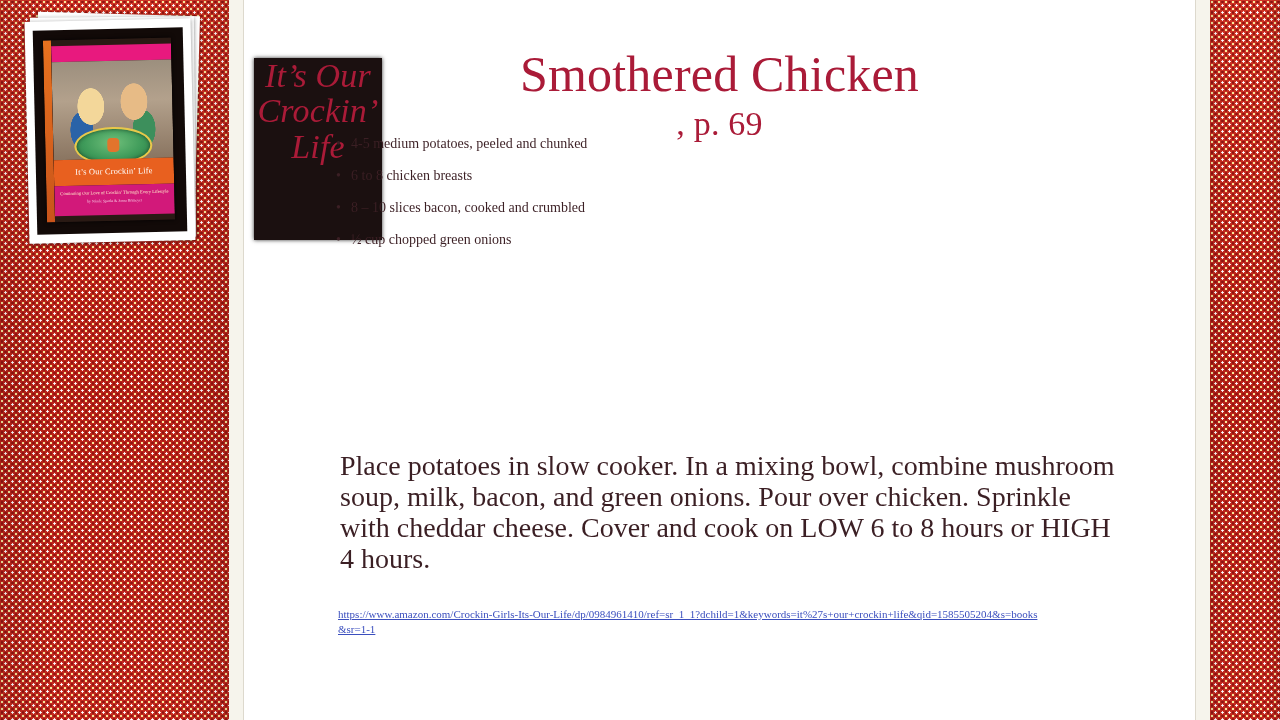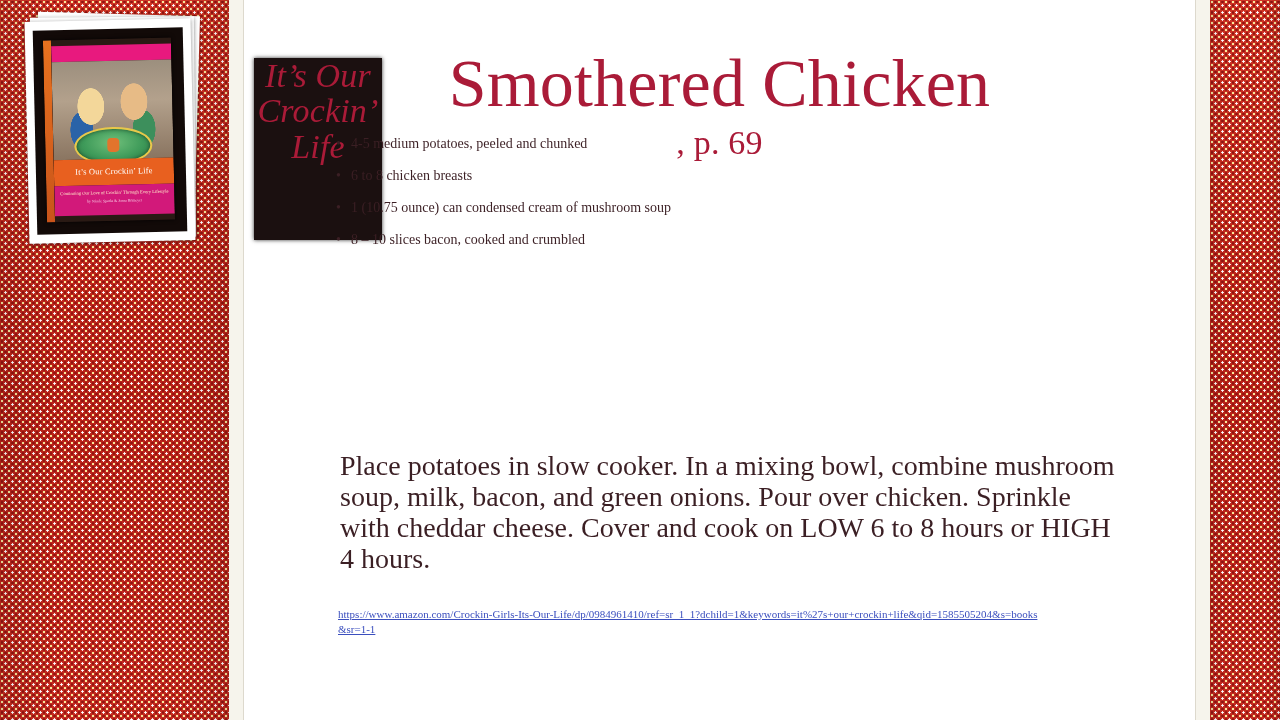--- a/index.html
+++ b/index.html
@@ -84,21 +84,21 @@
     position: absolute;
     left: 0;
     top: 48px;
     width: 951px;
     text-align: center;
     color: #AA1B38;
     line-height: 1.04;
   }
   .title-main {
     display: block;
-    font-size: 68px;
+    font-size: 50px;
     letter-spacing: 0.2px;
   }
   .title-sub {
     display: block;
     font-size: 34px;
     margin-top: 6px;
     letter-spacing: 0.2px;
   }
   .title-sub .book {
     font-style: italic;
@@ -339,22 +339,22 @@
   <div class="canvas">
 
     <div class="title-block">
       <span class="title-main">Smothered Chicken</span>
       <span class="title-sub"><span class="book">It’s Our Crockin’ Life</span><span class="page">, p. 69</span></span>
     </div>
 
     <ul class="ingredients">
       <li>4-5 medium potatoes, peeled and chunked</li>
       <li>6 to 8 chicken breasts</li>
-      <li>1 (10.75 ounce) can condensed cream of mushroom soup</li>
       <li>8 – 10 slices bacon, cooked and crumbled</li>
+      <li>½ cup chopped green onions</li>
     </ul>
 
     <p class="directions">Place potatoes in slow cooker. In a mixing bowl, combine mushroom soup, milk, bacon, and green onions. Pour over chicken. Sprinkle with cheddar cheese. Cover and cook on LOW 6 to 8 hours or HIGH 4 hours.</p>
 
     <a class="source-link" href="#">https://www.amazon.com/Crockin-Girls-Its-Our-Life/dp/0984961410/ref=sr_1_1?dchild=1&amp;keywords=it%27s+our+crockin+life&amp;qid=1585505204&amp;s=books&amp;sr=1-1</a>
 
   </div>
 </div>
 
 </body></html>

